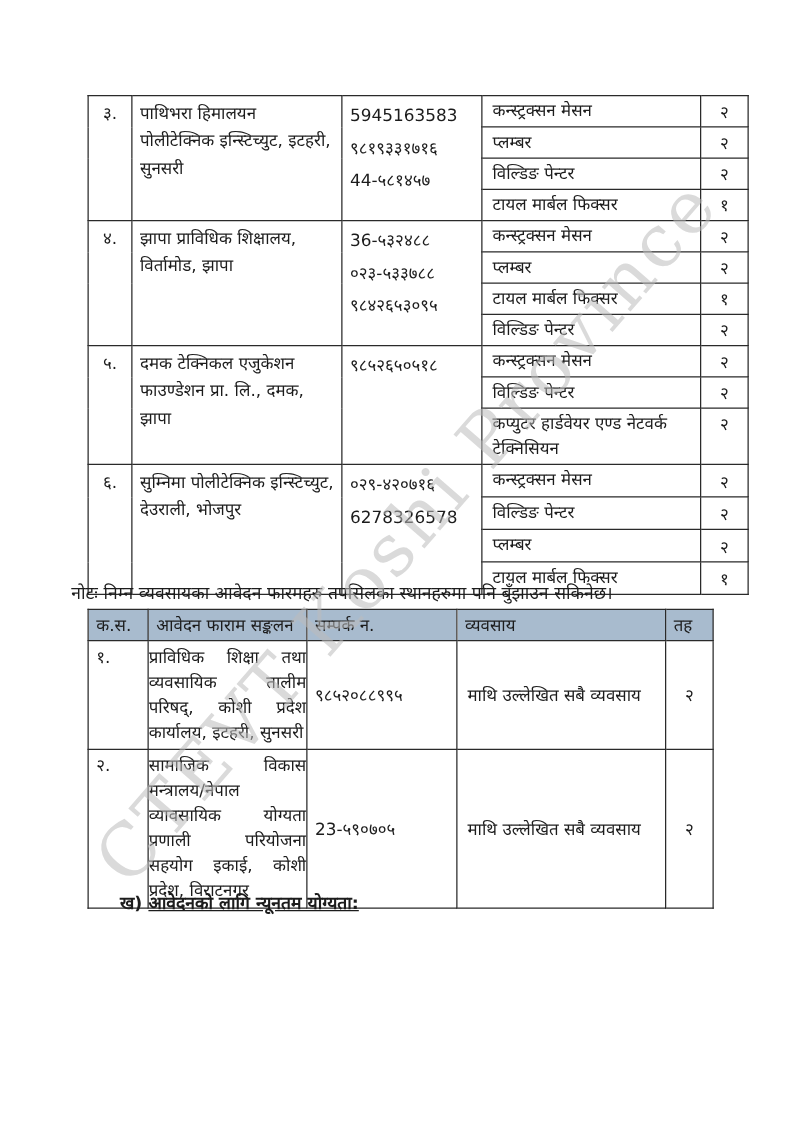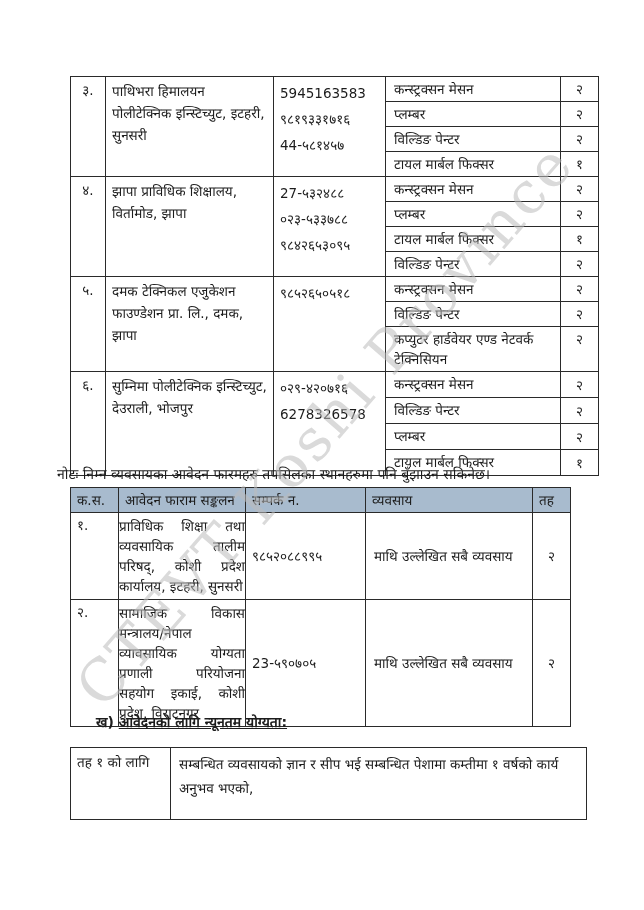--- a/index.html
+++ b/index.html
@@ -117,21 +117,21 @@
     </tr>
     <tr class="h25">
       <td class="trade">टायल मार्बल फिक्सर</td>
       <td class="lvl">१</td>
     </tr>
 
     <tr class="h21">
       <td class="sn" rowspan="4">४.</td>
       <td class="inst" rowspan="4">झापा प्राविधिक शिक्षालय, विर्तामोड, झापा</td>
       <td class="ph" rowspan="4">
-        <div>27-५३२४८८</div>
+        <div>36-५३२४८८</div>
         <div>०२३-५३३७८८</div>
         <div>९८४२६५३०९५</div>
       </td>
       <td class="trade">कन्स्ट्रक्सन मेसन</td>
       <td class="lvl">२</td>
     </tr>
     <tr class="h21">
       <td class="trade">प्लम्बर</td>
       <td class="lvl">२</td>
     </tr>
@@ -220,26 +220,14 @@
       <td class="lvl">२</td>
     </tr>
   </tbody>
     </table>
 
   <div class="sec-b">
     <span>ख)</span>
     <span class="title">आवेदनको लागि न्यूनतम योग्यता:</span>
   </div>
 
-  <table class="t3">
-    <colgroup>
-        <col style="width:100px">
-        <col style="width:416px">
-      </colgroup>
-    <tbody>
-        <tr>
-      <td class="label">तह १ को लागि</td>
-      <td class="text">सम्बन्धित व्यवसायको ज्ञान र सीप भई सम्बन्धित पेशामा कम्तीमा १ वर्षको कार्य अनुभव भएको,</td>
-    </tr>
-  </tbody>
-    </table>
 
 </div>
 
 </body></html>

